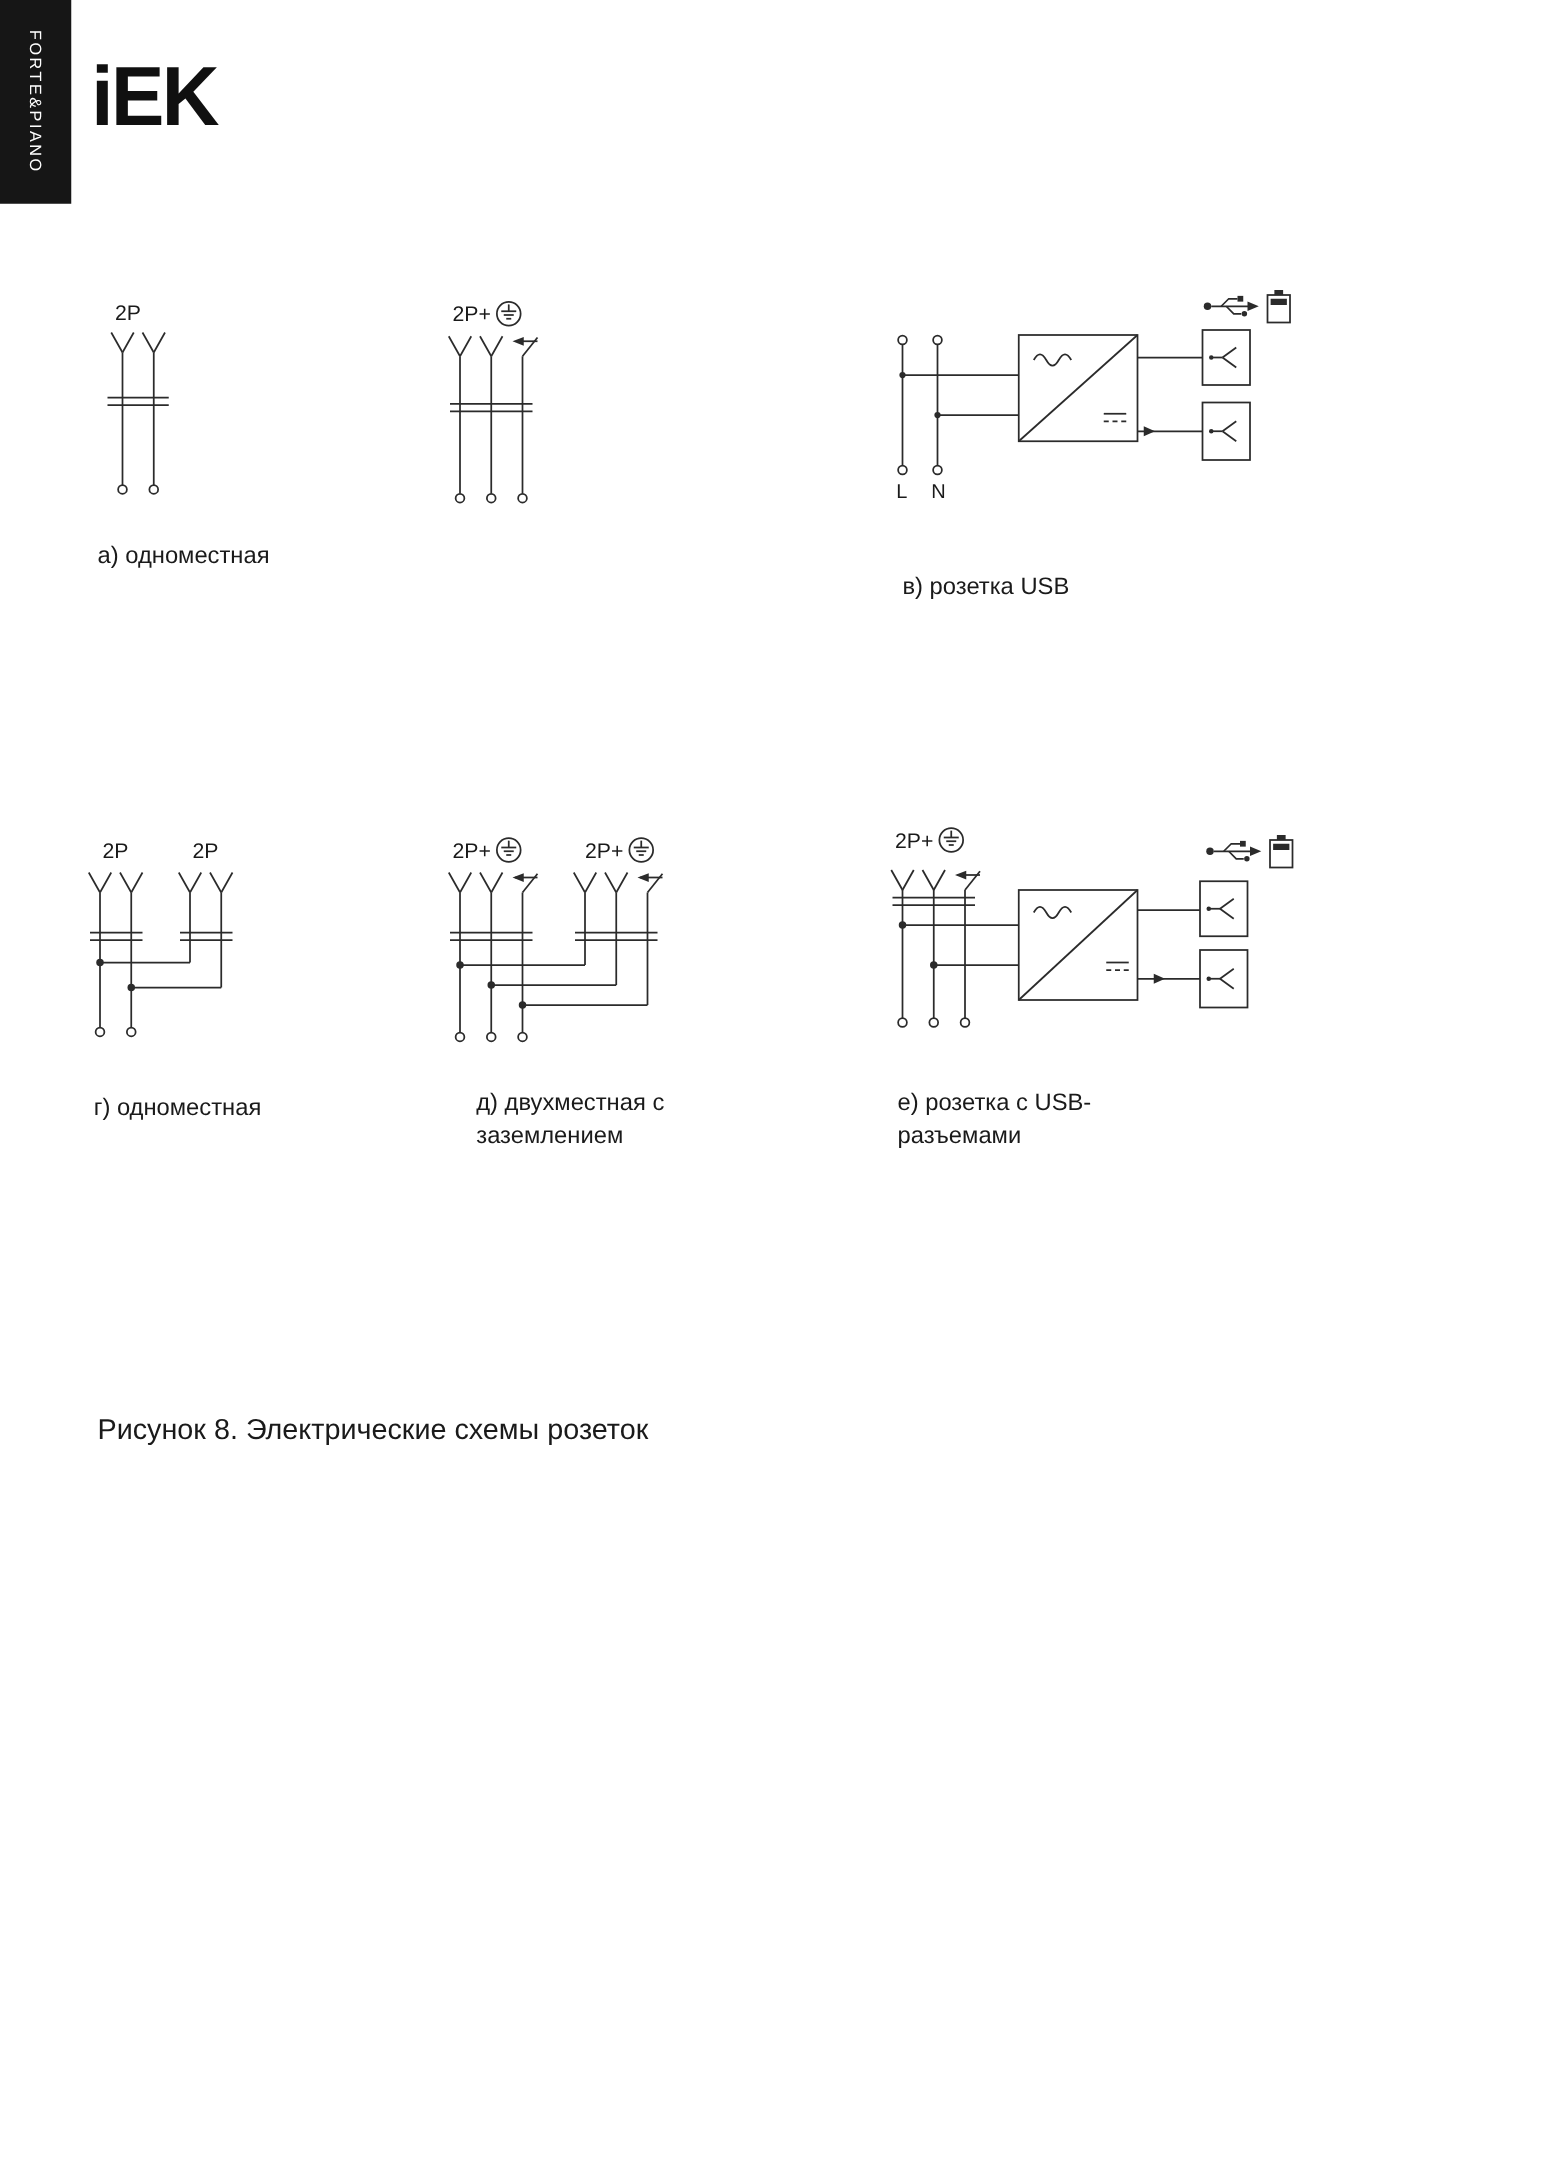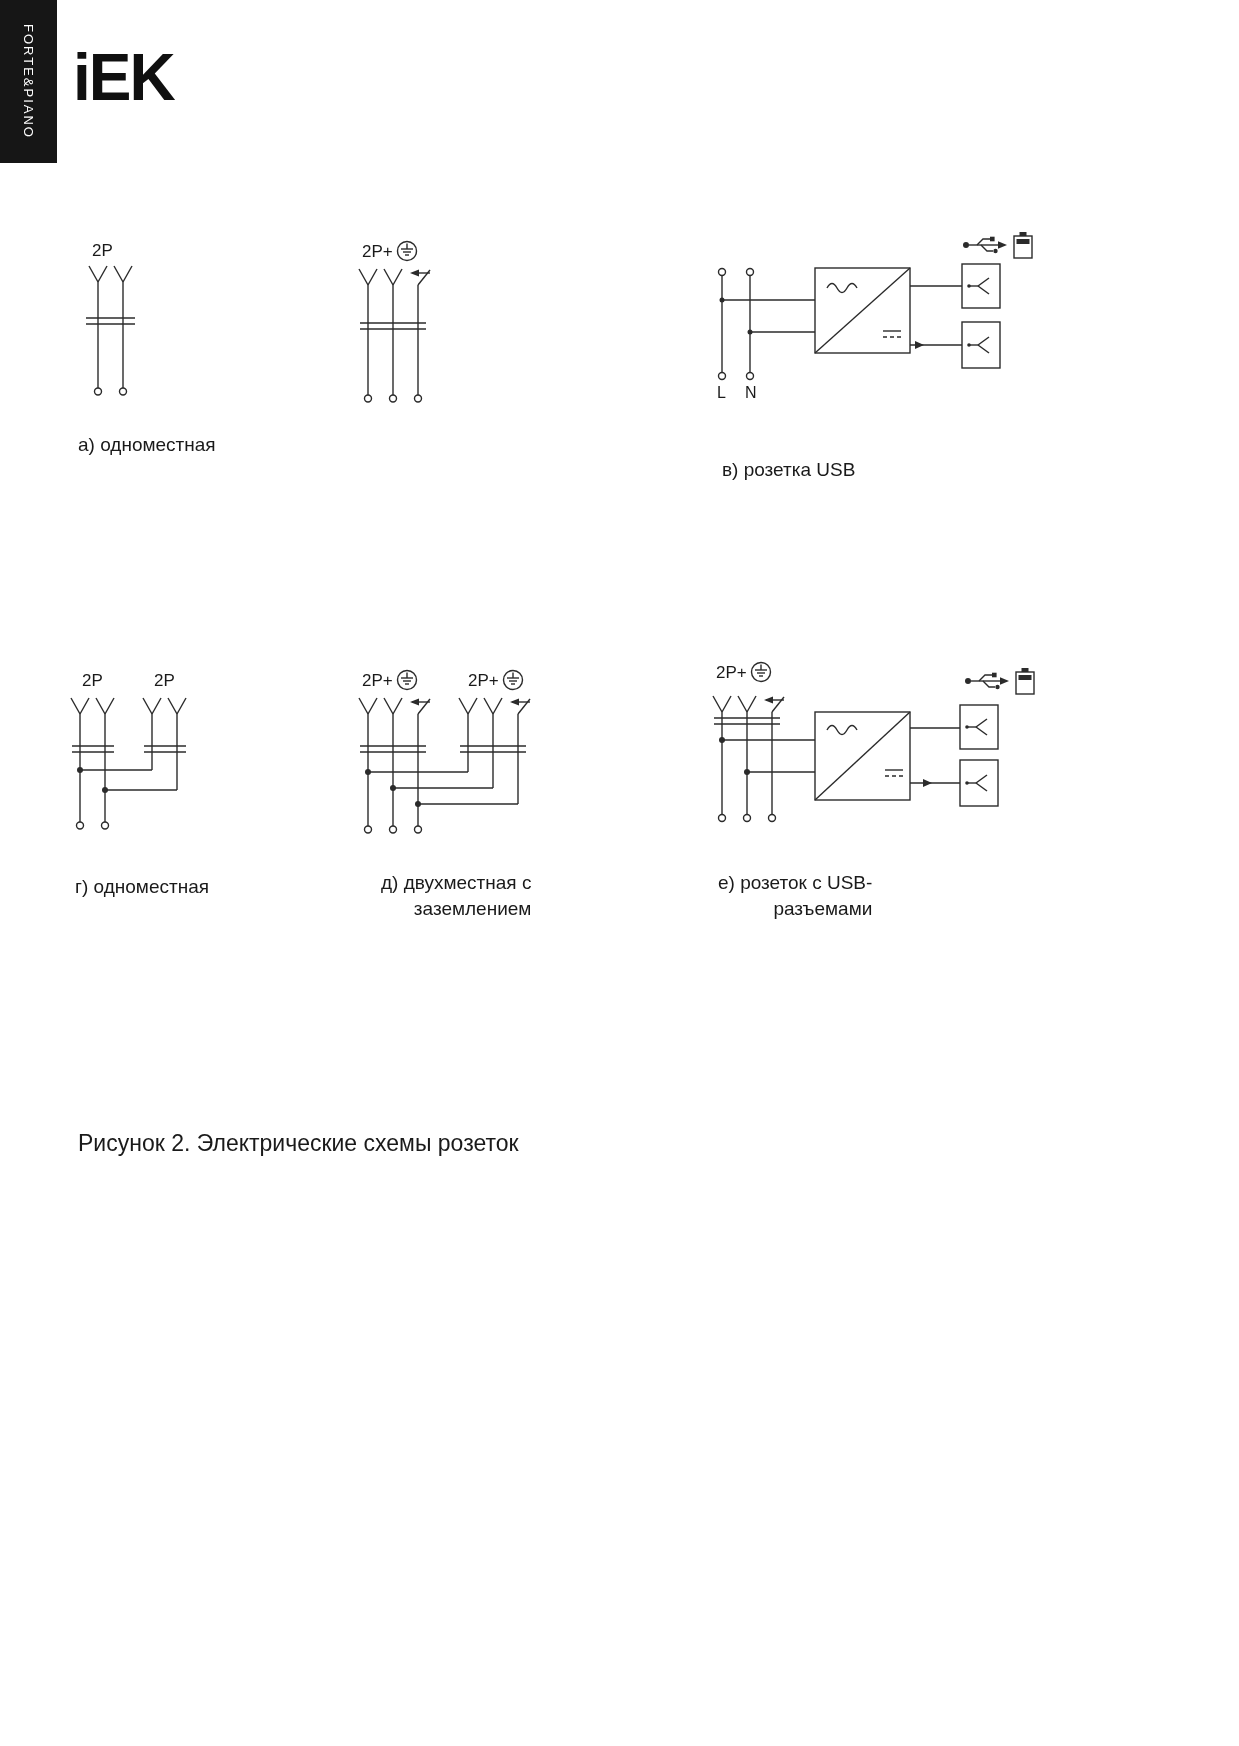--- a/index.html
+++ b/index.html
@@ -3,21 +3,21 @@
 <meta charset="utf-8">
 <style>
   html,body{margin:0;padding:0;background:#ffffff;}
   .page{position:relative;width:1239px;height:1746px;background:#ffffff;
         font-family:"Liberation Sans",sans-serif;color:#1a1a1a;overflow:hidden;}
   .sidebar{position:absolute;left:0;top:0;width:57px;height:163px;background:#161616;
            display:flex;align-items:center;justify-content:center;}
   .sidebar .brand{writing-mode:vertical-rl;color:#ffffff;font-size:13px;letter-spacing:2px;}
   .logo{position:absolute;left:73px;top:38px;font-size:64px;font-weight:bold;
         letter-spacing:-2px;color:#101010;transform:scaleY(1.05);transform-origin:top left;}
-  .caption{position:absolute;font-size:19px;line-height:26px;white-space:pre-line;color:#1a1a1a;text-align:right;}
+  .caption{position:absolute;font-size:19px;line-height:26px;white-space:pre-line;color:#1a1a1a;}
   .fig-caption{position:absolute;left:78px;top:1130px;font-size:23px;color:#1a1a1a;}
   svg.sch{position:absolute;overflow:visible;}
   .sch line,.sch path,.sch polyline{stroke:#2b2b2b;stroke-width:1.4;fill:none;}
   .sch rect{stroke:#2b2b2b;stroke-width:1.4;fill:none;}
   .sch .fill{fill:#2b2b2b;stroke:none;}
   .sch circle.term{fill:#ffffff;stroke:#2b2b2b;stroke-width:1.4;}
   .sch circle.dot{fill:#2b2b2b;stroke:none;}
   .sch circle.o{fill:none;stroke:#2b2b2b;stroke-width:1.4;}
   .sch polygon{fill:#2b2b2b;stroke:none;}
   .sch text{font-family:"Liberation Sans",sans-serif;font-size:17px;fill:#1a1a1a;stroke:none;}
@@ -338,18 +338,18 @@
       <circle class="term" cx="45" cy="168" r="3.5"></circle>
       <circle class="term" cx="70" cy="168" r="3.5"></circle>
     </g>
   </svg>
 
   <div class="caption" style="left:78px;top:432px">а) одноместная</div>
   <div class="caption" style="left:722px;top:457px">в) розетка USB</div>
   <div class="caption" style="left:75px;top:874px">г) одноместная</div>
   <div class="caption" style="left:381px;top:870px">д) двухместная с
 заземлением</div>
-  <div class="caption" style="left:718px;top:870px">е) розеток с USB-
+  <div class="caption" style="left:718px;top:870px">е) розетка с USB-
 разъемами</div>
 
-  <div class="fig-caption">Рисунок 2. Электрические схемы розеток</div>
+  <div class="fig-caption">Рисунок 8. Электрические схемы розеток</div>
 
 </div>
 
 </body></html>

